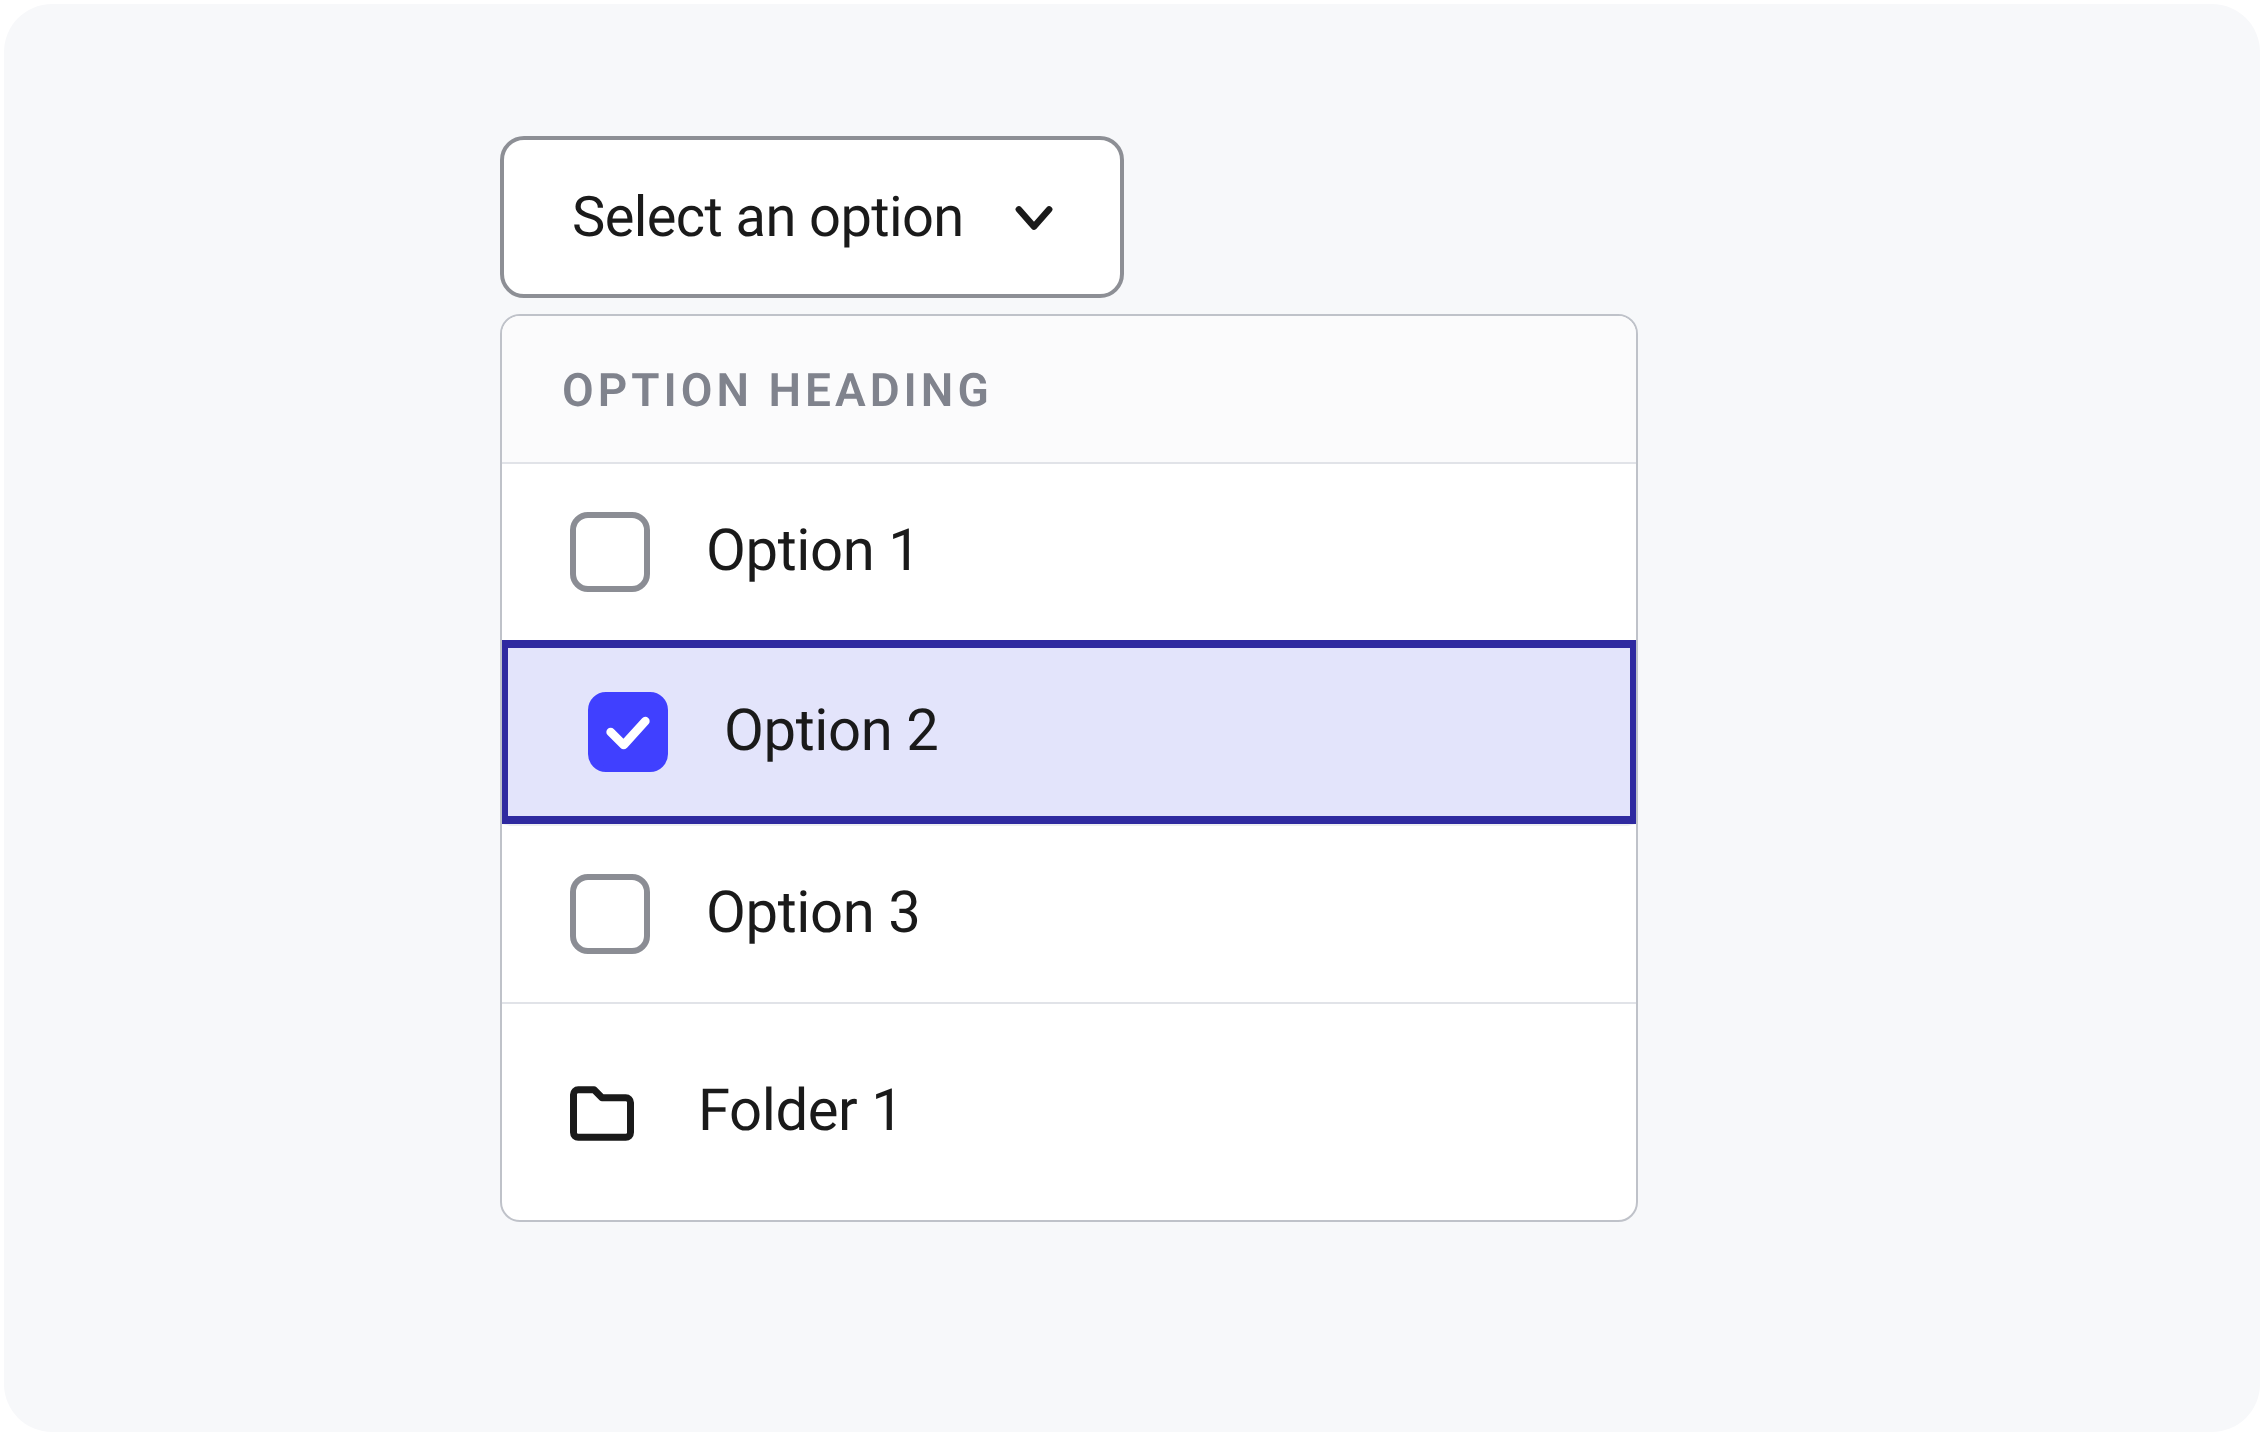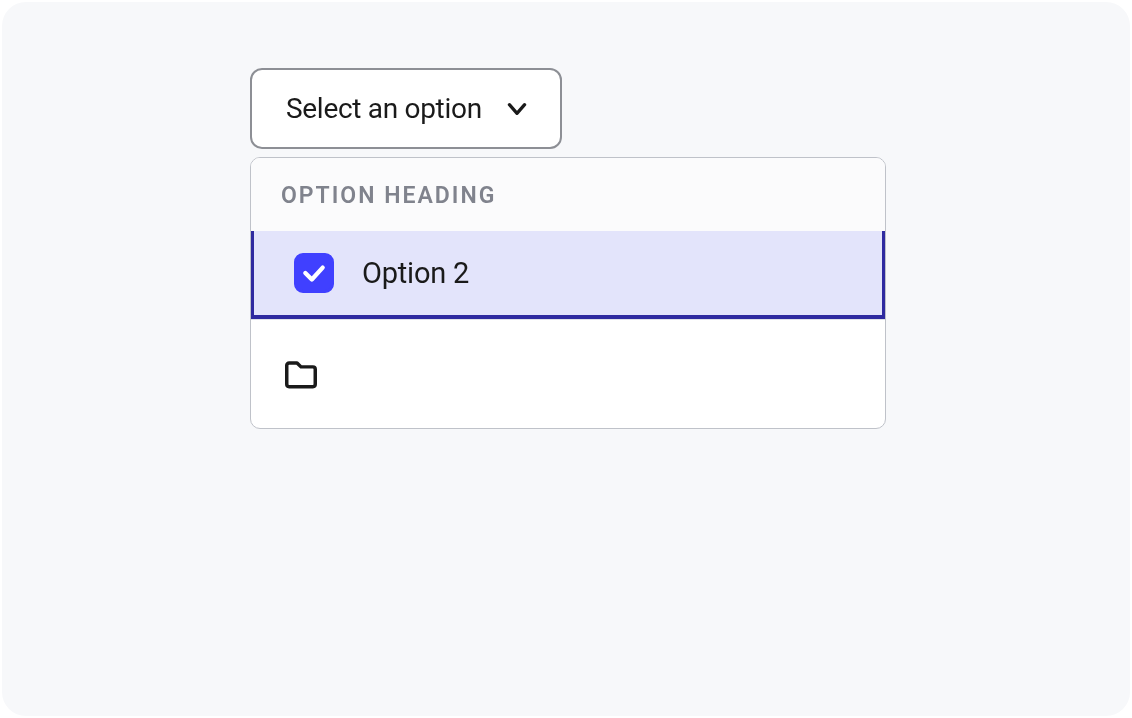--- a/index.html
+++ b/index.html
@@ -40,21 +40,21 @@
       cursor: pointer;
       font-size: 28px;
       color: #1a1a1a;
       letter-spacing: -0.3px;
     }
     .select-trigger .caret svg {
       display: block;
     }
     .dropdown-panel {
       margin-top: 8px;
-      width: 636px;
+      width: 569px;
       background: #ffffff;
       border: 1.5px solid #bfc2c9;
       border-radius: 10px;
       overflow: hidden;
     }
     .dropdown-heading {
       padding: 24px 30px 22px 30px;
       font-size: 23px;
       font-weight: 600;
       letter-spacing: 2px;
@@ -141,37 +141,46 @@
         <svg width="26" height="26" viewBox="0 0 24 24" fill="none" stroke="#1a1a1a" stroke-width="3" stroke-linecap="round" stroke-linejoin="round">
           <polyline points="5 8 12 16 19 8"></polyline>
         </svg>
       </span>
     </div>
 
     <div class="dropdown-panel">
       <div class="dropdown-heading">OPTION HEADING</div>
 
       <div class="options-section">
+        <div class="option-row">
+          <span class="checkbox"></span>
+          <span>Option 1</span>
+        </div>
 
         <div class="option-row selected">
           <span class="checkbox checked">
             <svg width="26" height="26" viewBox="0 0 24 24" fill="none" stroke="#ffffff" stroke-width="4" stroke-linecap="round" stroke-linejoin="round">
               <polyline points="4 12 10 18 20 7"></polyline>
             </svg>
           </span>
           <span>Option 2</span>
         </div>
 
+        <div class="option-row">
+          <span class="checkbox"></span>
+          <span>Option 3</span>
+        </div>
       </div>
 
       <div class="divider"></div>
 
       <div class="folder-row">
         <span class="folder-icon">
           <svg width="38" height="38" viewBox="0 0 24 24" fill="none" stroke="#1a1a1a" stroke-width="2.2" stroke-linecap="round" stroke-linejoin="round">
             <path d="M3 6.5 A1.5 1.5 0 0 1 4.5 5 H9.5 L12 7.5 H19.5 A1.5 1.5 0 0 1 21 9 V18.5 A1.5 1.5 0 0 1 19.5 20 H4.5 A1.5 1.5 0 0 1 3 18.5 Z"></path>
           </svg>
         </span>
+        <span>Folder 1</span>
       </div>
     </div>
 
   </div>
 </div>
 
 </body></html>

